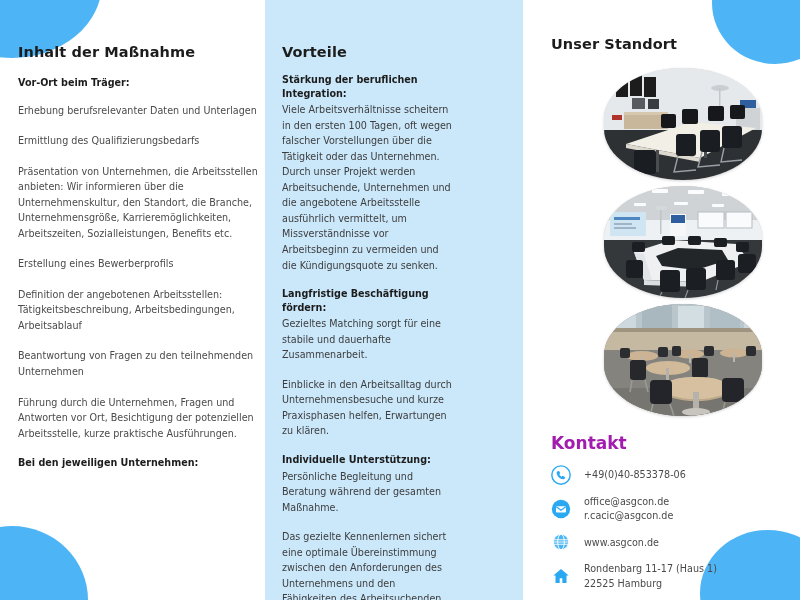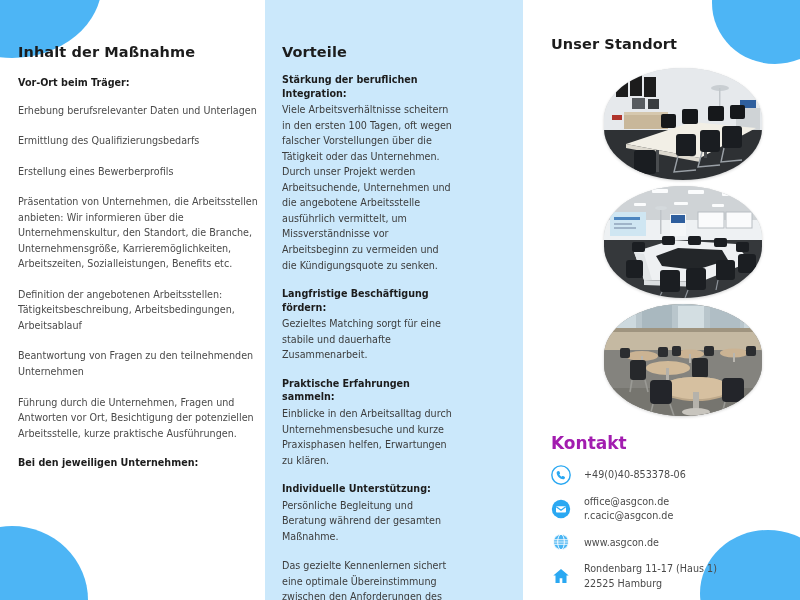--- a/index.html
+++ b/index.html
@@ -211,25 +211,25 @@
 
     <div class="block">
       <p class="body-text">Erhebung berufsrelevanter Daten und Unterlagen</p>
     </div>
 
     <div class="block">
       <p class="body-text">Ermittlung des Qualifizierungsbedarfs</p>
     </div>
 
     <div class="block">
+      <p class="body-text">Präsentation von Unternehmen, die Arbeitsstellen anbieten: Wir informieren über die Unternehmenskultur, den Standort, die Branche, Unternehmensgröße, Karrieremöglichkeiten, Arbeitszeiten, Sozialleistungen, Benefits etc.</p>
+    </div>
+
+    <div class="block">
       <p class="body-text">Erstellung eines Bewerberprofils</p>
-    </div>
-
-    <div class="block">
-      <p class="body-text">Präsentation von Unternehmen, die Arbeitsstellen anbieten: Wir informieren über die Unternehmenskultur, den Standort, die Branche, Unternehmensgröße, Karrieremöglichkeiten, Arbeitszeiten, Sozialleistungen, Benefits etc.</p>
     </div>
 
     <div class="block">
       <p class="body-text">Definition der angebotenen Arbeitsstellen: Tätigkeitsbeschreibung, Arbeitsbedingungen, Arbeitsablauf</p>
     </div>
 
     <div class="block">
       <p class="body-text">Beantwortung von Fragen zu den teilnehmenden Unternehmen</p>
     </div>
 
@@ -249,21 +249,20 @@
       <p class="sub-head">Stärkung der beruflichen Integration:</p>
       <p class="body-text">Viele Arbeitsverhältnisse scheitern in den ersten 100 Tagen, oft wegen falscher Vorstellungen über die Tätigkeit oder das Unternehmen. Durch unser Projekt werden Arbeitsuchende, Unternehmen und die angebotene Arbeitsstelle ausführlich vermittelt, um Missverständnisse vor Arbeitsbeginn zu vermeiden und die Kündigungsquote zu senken.</p>
     </div>
 
     <div class="block">
       <p class="sub-head">Langfristige Beschäftigung fördern:</p>
       <p class="body-text">Gezieltes Matching sorgt für eine stabile und dauerhafte Zusammenarbeit.</p>
     </div>
 
     <div class="block">
-      <p class="sub-head">Praktische Erfahrungen sammeln:</p>
       <p class="body-text">Einblicke in den Arbeitsalltag durch Unternehmensbesuche und kurze Praxisphasen helfen, Erwartungen zu klären.</p>
     </div>
 
     <div class="block">
       <p class="sub-head">Individuelle Unterstützung:</p>
       <p class="body-text">Persönliche Begleitung und Beratung während der gesamten Maßnahme.</p>
     </div>
 
     <div class="block">
       <p class="body-text">Das gezielte Kennenlernen sichert eine optimale Übereinstimmung zwischen den Anforderungen des Unternehmens und den Fähigkeiten des Arbeitsuchenden.</p>

